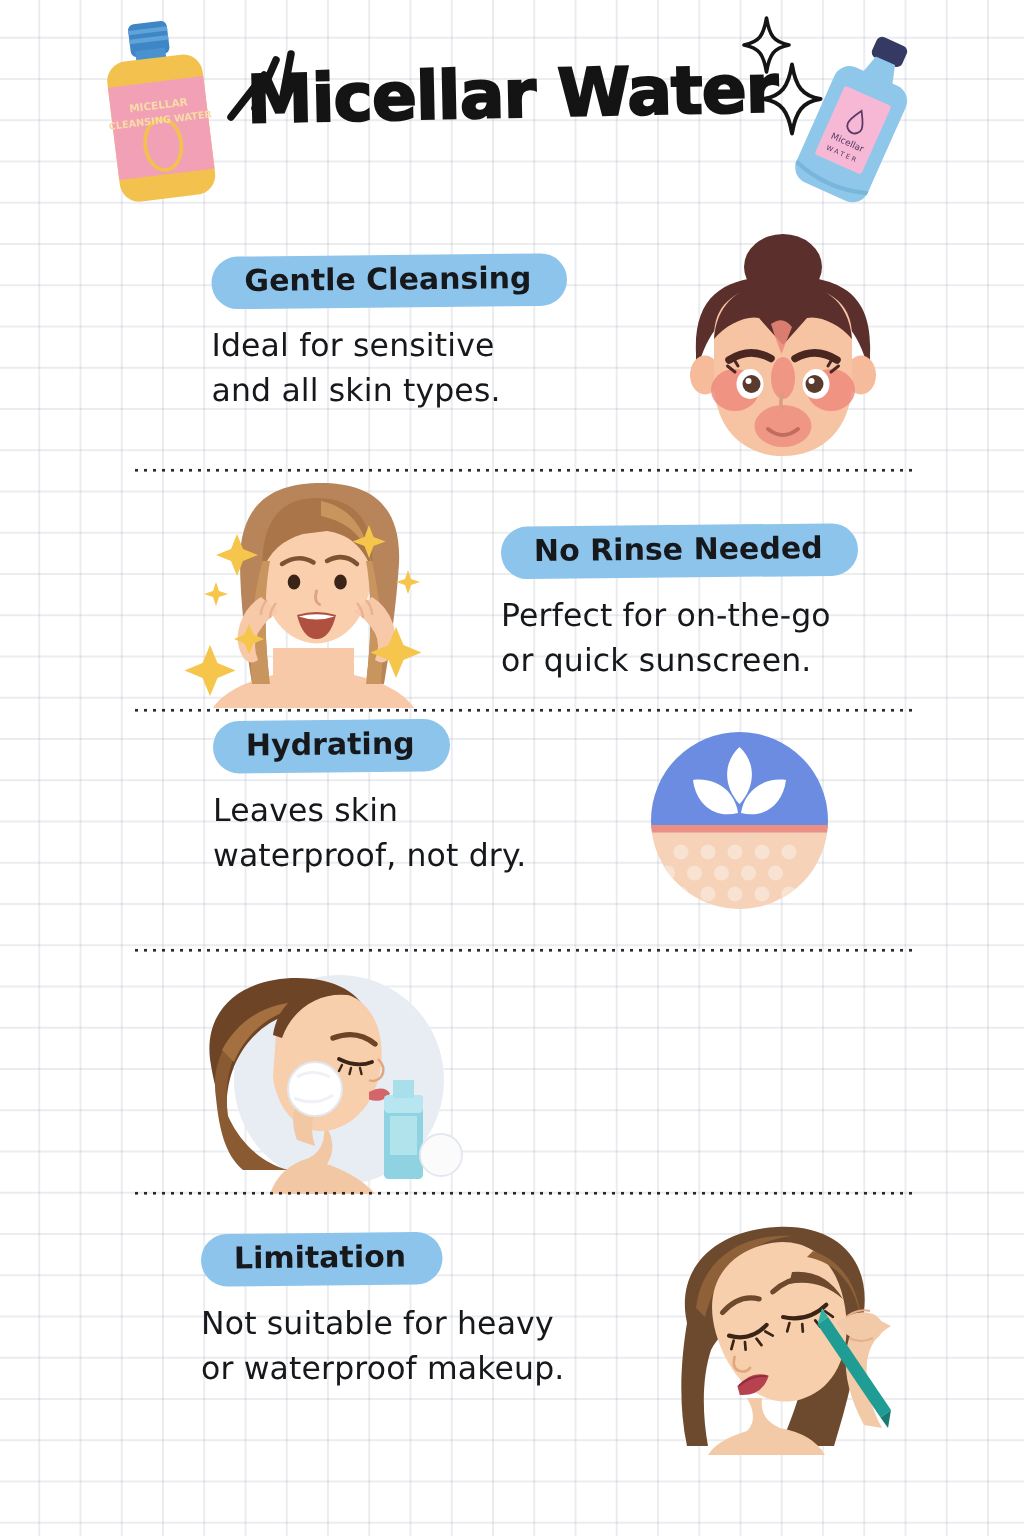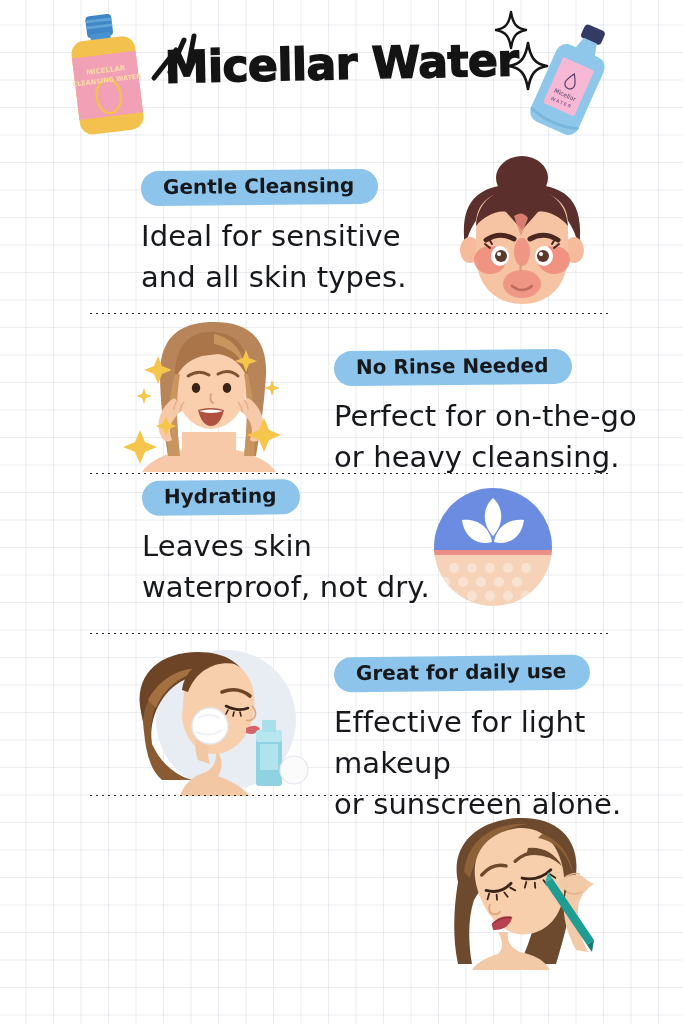--- a/index.html
+++ b/index.html
@@ -81,21 +81,21 @@
     font-weight: 600;
     color: #16181c;
     line-height: 1.05;
     white-space: nowrap;
     transform: rotate(-0.6deg);
   }
 
   .body-text {
     margin-top: 11px;
     font-family: "DejaVu Sans", sans-serif;
-    font-size: 29px;
+    font-size: 21px;
     font-weight: 400;
     color: #16181c;
     line-height: 1.42;
     white-space: pre-line;
     letter-spacing: 0.1px;
   }
 
   .art { position: absolute; }
 
   
@@ -253,21 +253,21 @@
           <path d="M142 96 l5 12 l12 5 l-12 5 l-5 12 l-5 -12 l-12 -5 l12 -5 Z"></path>
           <path d="M124 28 l3 8 l8 3 l-8 3 l-3 8 l-3 -8 l-8 -3 l8 -3 Z"></path>
           <path d="M150 58 l2 6 l6 2 l-6 2 l-2 6 l-2 -6 l-6 -2 l6 -2 Z"></path>
           <path d="M22 66 l2 6 l6 2 l-6 2 l-2 6 l-2 -6 l-6 -2 l6 -2 Z"></path>
         </g>
       </svg>
     </div>
     <div class="txtblock" style="left:334px; top:24px; width:320px;">
       <div class="pill">No Rinse Needed</div>
       <div class="body-text">Perfect for on-the-go
-or heavy cleansing.</div>
+or quick sunscreen.</div>
     </div>
   </div>
 
   <div class="divider" style="top:472px;"></div>
 
   <div class="row" style="top:472px; height:144px;">
     <div class="txtblock" style="left:142px; top:8px; width:300px;">
       <div class="pill">Hydrating</div>
       <div class="body-text">Leaves skin
 waterproof, not dry.</div>
@@ -344,30 +344,30 @@
 
         <rect x="134" y="86" width="26" height="56" rx="3" fill="#8fd2e2"></rect>
         <rect x="134" y="86" width="26" height="12" rx="3" fill="#b8e6f0"></rect>
         <rect x="140" y="76" width="14" height="12" fill="#a9dfeb"></rect>
         <rect x="138" y="100" width="18" height="26" fill="#bfe9f2" opacity="0.7"></rect>
 
         <circle cx="172" cy="126" r="14" fill="#fbfbfc"></circle>
         <circle cx="172" cy="126" r="14" fill="none" stroke="#e3e7ee" stroke-width="1.2"></circle>
       </svg>
     </div>
-    <div class="txtblock" style="left:334px; top:10px; width:330px;">
-      <div class="pill">Great for daily use</div>
-      <div class="body-text">Effective for light makeup
-or sunscreen alone.</div>
-    </div>
   </div>
 
   <div class="divider" style="top:794px;"></div>
 
   <div class="row" style="top:812px; height:160px;">
+    <div class="txtblock" style="left:134px; top:10px; width:300px;">
+      <div class="pill">Limitation</div>
+      <div class="body-text">Not suitable for heavy
+or waterproof makeup.</div>
+    </div>
     <div class="art" style="left:424px; top:0px; width:192px; height:158px;">
       <svg viewBox="0 0 192 158" width="192" height="158">
 
         <path d="M34 70 C26 34 52 8 94 6 C134 4 156 28 152 62 C148 96 140 126 132 152 L96 152 C110 120 118 92 114 66 C96 58 64 62 50 88 C44 106 44 130 48 152 L34 152 C28 124 30 94 34 70 Z" fill="#6d4a2e"></path>
         <path d="M40 60 C44 26 72 10 104 12 C74 16 54 34 46 66 Z" fill="#8e6138"></path>
 
         <path d="M74 120 q8 14 0 22 q-20 6 -26 16 h78 q-8 -14 -30 -18 q-14 -6 -12 -20 Z" fill="#f3caa7"></path>
 
         <g transform="rotate(-16 92 74)">
           <path d="M54 66 C54 34 74 18 100 18 C128 18 144 38 142 68 C140 100 122 124 96 124 C70 124 54 98 54 66 Z" fill="#f7cfac"></path>

